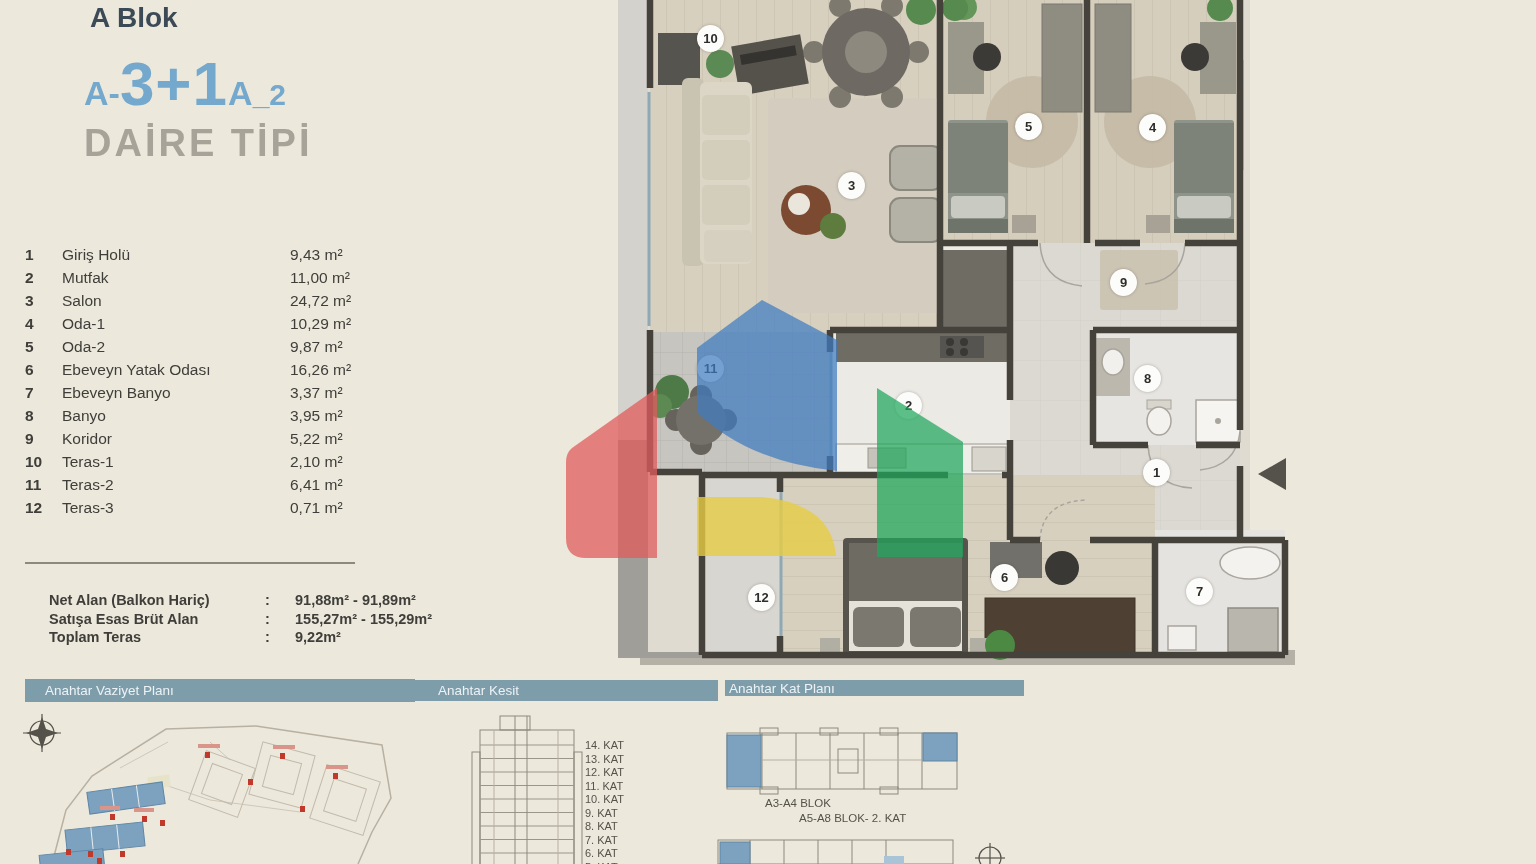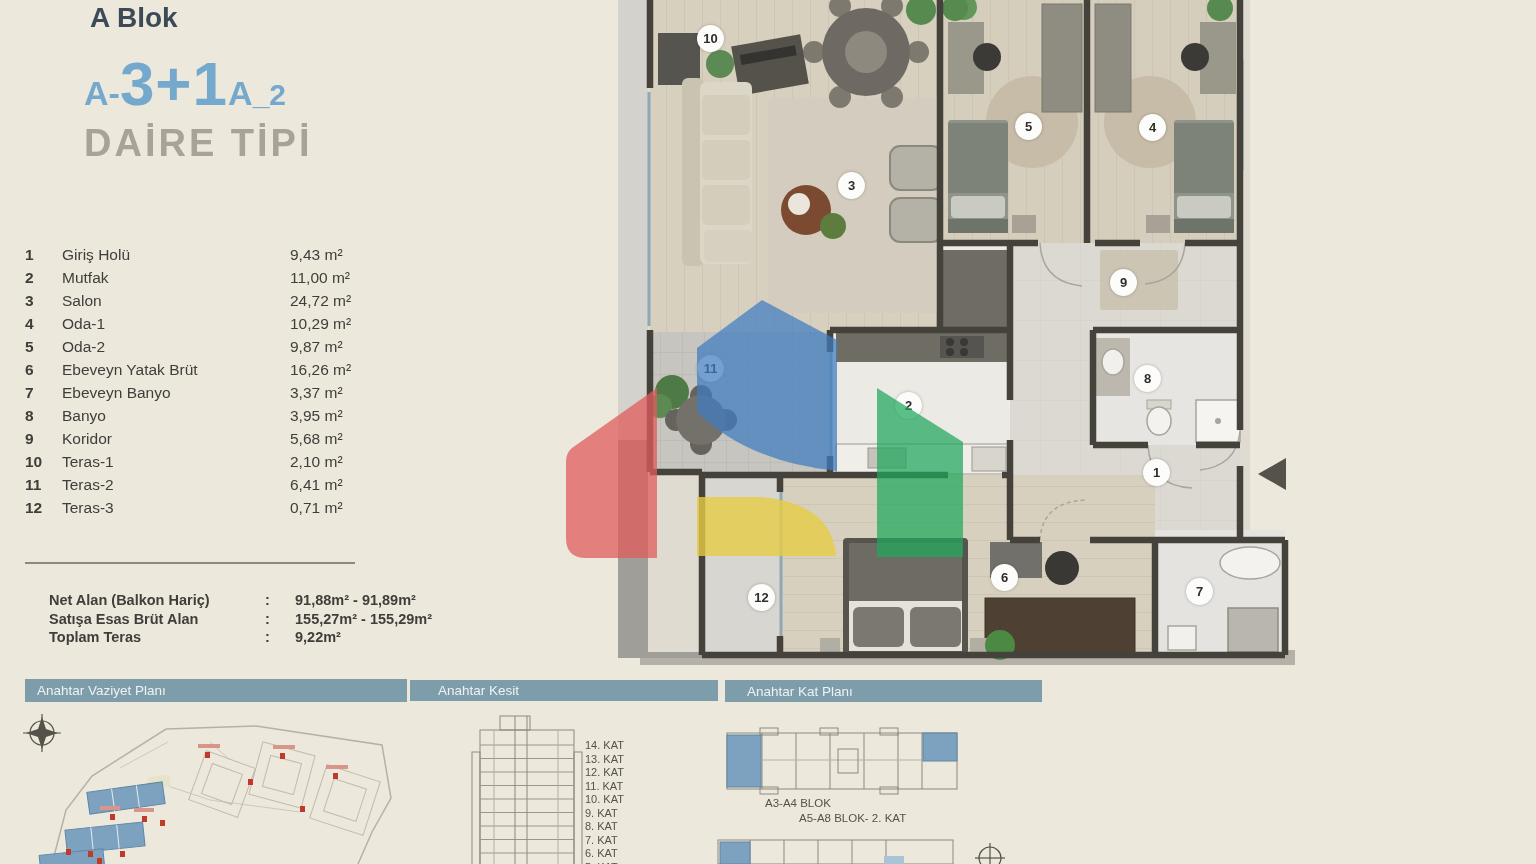--- a/index.html
+++ b/index.html
@@ -28,23 +28,23 @@
   
   .divider{position:absolute;left:25px;top:562px;width:330px;height:2px;background:#8d897d;z-index:8;}
   .summary{position:absolute;left:17px;top:592px;z-index:8;}
   .srow{position:relative;height:18.5px;font-size:14.5px;font-weight:bold;color:#3f3e3a;}
   .slabel{display:inline-block;width:216px;margin-left:32px;}
   .scolon{display:inline-block;width:30px;}
   .svalue{display:inline-block;}
   
   .bar{position:absolute;background:#7e9dab;color:#edf2f4;font-size:13.5px;z-index:8;
     display:flex;align-items:center;}
-  .bar1{left:25px;top:679px;width:370px;height:23px;padding-left:12px;}
+  .bar1{left:25px;top:679px;width:370px;height:23px;padding-left:20px;}
   .bar2{left:410px;top:680px;width:280px;height:21px;padding-left:28px;}
-  .bar3{left:725px;top:680px;width:295px;height:22px;padding-left:22px;}
+  .bar3{left:725px;top:680px;width:295px;height:16px;padding-left:4px;}
   
   .kesit-floors{position:absolute;left:585px;top:739px;z-index:8;}
   .kfloor{height:13.5px;font-size:11px;color:#55524a;line-height:13.5px;}
   
   .katlabel{position:absolute;font-size:11.5px;color:#55524a;z-index:8;white-space:nowrap;}
   .katlabel.l1{left:765px;top:797px;}
   .katlabel.l2{left:765px;top:812px;margin-left:34px;}
   
   .marker{position:absolute;width:27px;height:27px;border-radius:50%;background:#fcfcfa;
     color:#2e2d2a;font-weight:bold;font-size:13px;display:flex;align-items:center;
@@ -384,24 +384,24 @@
 <div class="hdr-block">A Blok</div>
 <div class="hdr-type"><span class="t-pre">A-</span><span class="t-main">3+1</span><span class="t-sufa">A</span><span class="t-sufn">_2</span></div>
 <div class="hdr-sub">DAİRE TİPİ</div>
 
 <div class="room-list">
   <div class="rrow"><span class="rno">1</span><span class="rname">Giriş Holü</span><span class="rarea">9,43 m²</span></div>
   <div class="rrow"><span class="rno">2</span><span class="rname">Mutfak</span><span class="rarea">11,00 m²</span></div>
   <div class="rrow"><span class="rno">3</span><span class="rname">Salon</span><span class="rarea">24,72 m²</span></div>
   <div class="rrow"><span class="rno">4</span><span class="rname">Oda-1</span><span class="rarea">10,29 m²</span></div>
   <div class="rrow"><span class="rno">5</span><span class="rname">Oda-2</span><span class="rarea">9,87 m²</span></div>
-  <div class="rrow"><span class="rno">6</span><span class="rname">Ebeveyn Yatak Brüt</span><span class="rarea">16,26 m²</span></div>
+  <div class="rrow"><span class="rno">6</span><span class="rname">Ebeveyn Yatak Odası</span><span class="rarea">16,26 m²</span></div>
   <div class="rrow"><span class="rno">7</span><span class="rname">Ebeveyn Banyo</span><span class="rarea">3,37 m²</span></div>
   <div class="rrow"><span class="rno">8</span><span class="rname">Banyo</span><span class="rarea">3,95 m²</span></div>
-  <div class="rrow"><span class="rno">9</span><span class="rname">Koridor</span><span class="rarea">5,68 m²</span></div>
+  <div class="rrow"><span class="rno">9</span><span class="rname">Koridor</span><span class="rarea">5,22 m²</span></div>
   <div class="rrow"><span class="rno">10</span><span class="rname">Teras-1</span><span class="rarea">2,10 m²</span></div>
   <div class="rrow"><span class="rno">11</span><span class="rname">Teras-2</span><span class="rarea">6,41 m²</span></div>
   <div class="rrow"><span class="rno">12</span><span class="rname">Teras-3</span><span class="rarea">0,71 m²</span></div>
 </div>
 
 <div class="divider"></div>
 
 <div class="summary">
   <div class="srow"><span class="slabel">Net Alan (Balkon Hariç)</span><span class="scolon">:</span><span class="svalue">91,88m² - 91,89m²</span></div>
   <div class="srow"><span class="slabel">Satışa Esas Brüt Alan</span><span class="scolon">:</span><span class="svalue">155,27m² - 155,29m²</span></div>

